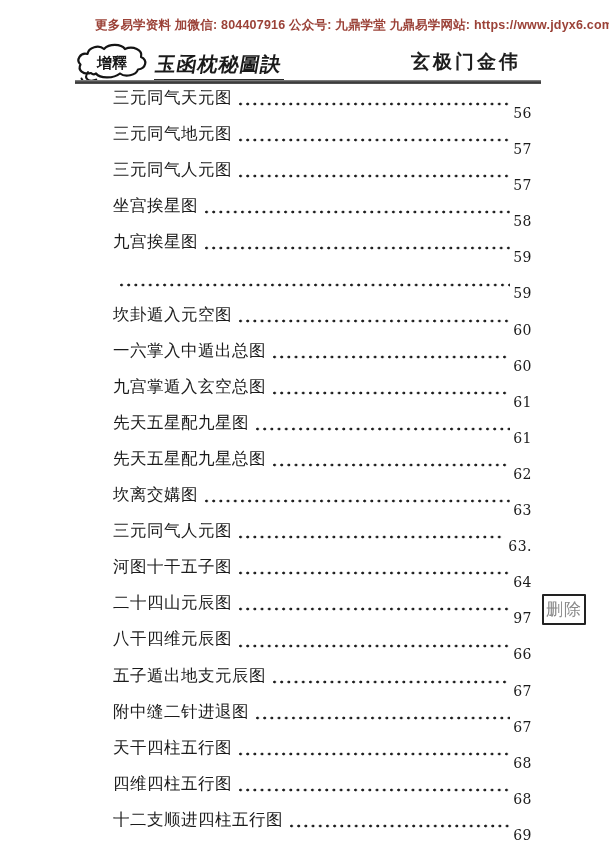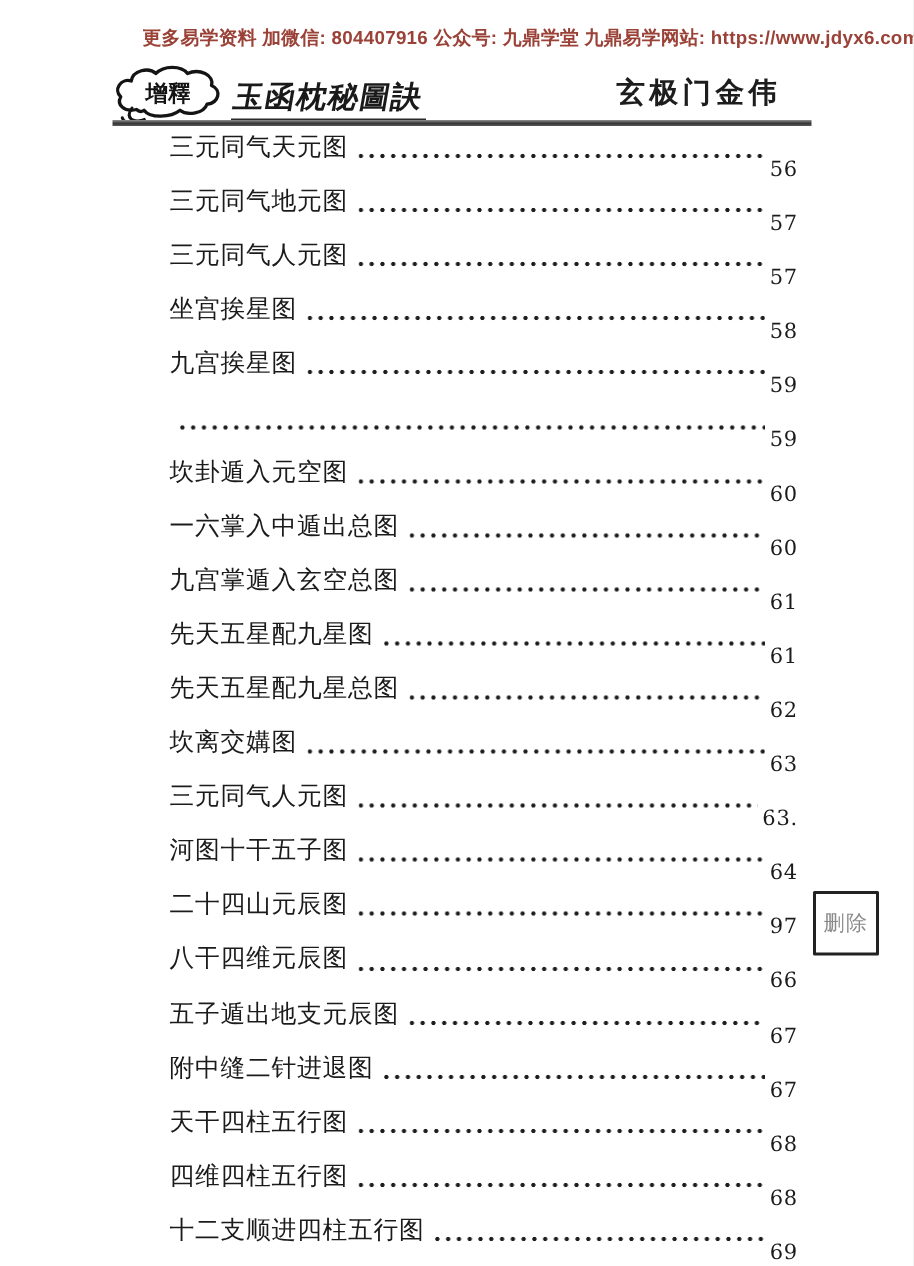--- a/index.html
+++ b/index.html
@@ -36,23 +36,23 @@
   .toc { position:absolute; left:113px; top:80px; width:419px;text-align:right; }
   .toc-row { display:flex; height:36.1px; color:#1b1b1b; }
   .toc-row .t  { line-height:36px; font-size:16.5px; white-space:nowrap; letter-spacing:.5px; }
   .toc-row .leader {
     flex:1; align-self:flex-end; height:4px; margin:0 3px 10px 7px;
     background-image:radial-gradient(circle at 1.6px 2px, #1c1c1c 1.15px, rgba(0,0,0,0) 1.7px);
     background-size:7.2px 4px; background-repeat:repeat-x; background-position:left bottom;
   }
   .toc-row .pg { line-height:36px; font-size:14px; letter-spacing:.5px;margin-top:15px; }
   .delete-btn {
-    position:absolute; left:542px; top:594px; width:44px; height:43px;
+    position:absolute; left:542px; top:594px; width:44px; height:31px;
     background:#ffffff; border:2px solid #222222; border-radius:1px;
-    font-family:"Liberation Sans", sans-serif; font-size:14px; color:#8a8a8a;
+    font-family:"Liberation Sans", sans-serif; font-size:17px; color:#8a8a8a;
     display:flex; align-items:center; justify-content:center;
     cursor:pointer; letter-spacing:1px;
   }
 </style>
 </head>
 <body>
 
 <div class="page">
 
   <div class="promo">更多易学资料 加微信: 804407916 公众号: 九鼎学堂 九鼎易学网站: https://www.jdyx6.com/</div>

